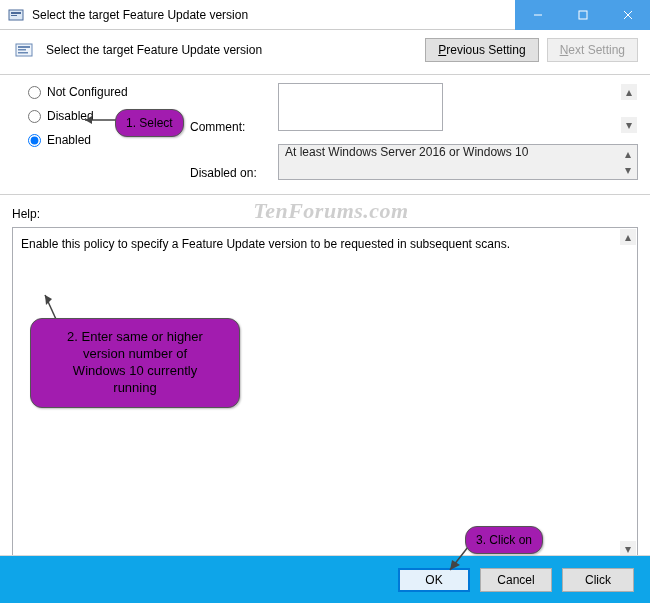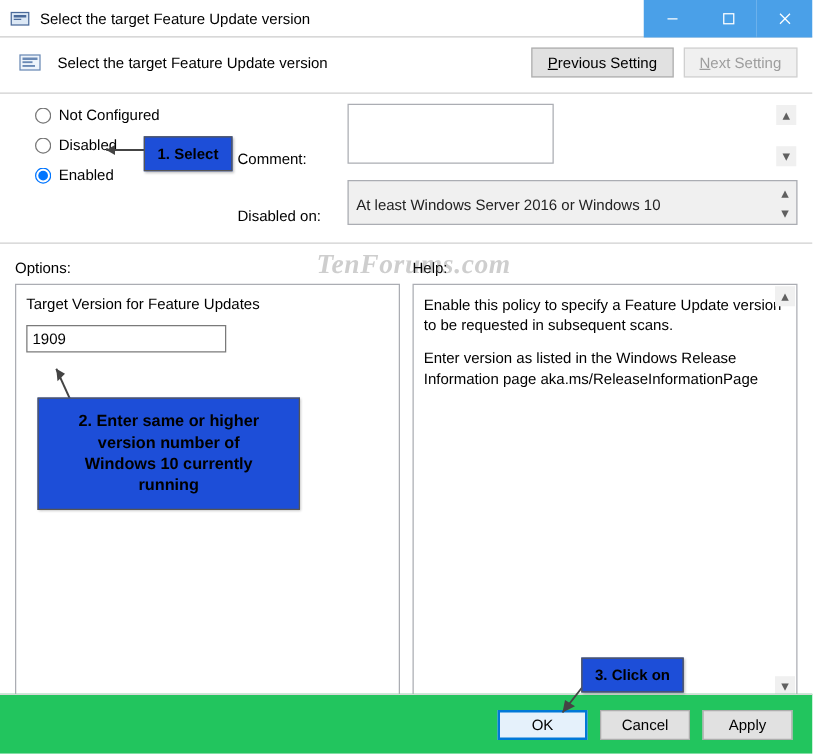--- a/index.html
+++ b/index.html
@@ -25,43 +25,43 @@
   .sep { border-top: 1px solid #d0d0d0; margin: 4px 0; }
 
   .config-area { display: flex; padding: 4px 12px 0 28px; gap: 32px; }
   .radio-col { width: 130px; padding-top: 2px; position: relative; }
   .radio-item { display: flex; align-items: center; gap: 6px; margin-bottom: 10px; font-size: 12px; }
   .radio-item input { margin: 0; }
   .field-col { flex: 1; }
   .field-row { display: flex; align-items: flex-end; margin-bottom: 10px; gap: 6px; }
   .field-label { width: 82px; text-align: left; font-size: 12px; padding-top: 3px; }
   .comment-box { flex: 1; height: 48px; border: 1px solid #abadb3; background: #fff; resize: none; font-size: 12px; padding: 2px 4px; }
-  .supported-box { flex: 1; height: 36px; border: 1px solid #abadb3; background: #f0f0f0; font-size: 12px; padding: 12px 6px; color: #222; position: relative; }
+  .supported-box { flex: 1; height: 36px; border: 1px solid #abadb3; background: #f0f0f0; font-size: 12px; padding: 0 6px; color: #222; position: relative; }
   .supported-box::after, .comment-wrap::after, .helpbox::after, .optbox::after {
     content: ""; position: absolute; top: 2px; right: 2px; width: 16px; height: 16px;
   }
   .scroll-up, .scroll-down { position:absolute; right:1px; width:16px; height:16px; background:#f0f0f0; display:flex; align-items:center; justify-content:center; color:#606060; }
   .scroll-up { top:1px; }
   .scroll-down { bottom:1px; }
   .comment-wrap { position: relative; flex: 1; }
   .supported-wrap { position: relative; flex: 1; }
 
   .lower { display: flex; padding: 8px 12px 0 12px; gap: 10px; height: 360px; }
   .col { flex: 1; display: flex; flex-direction: column; }
   .col-label { font-size: 12px; margin-bottom: 6px; }
   .panelbox { flex: 1; border: 1px solid #abadb3; background: #fff; padding: 8px; font-size: 12px; position: relative; }
   .opt-label { font-size: 12px; margin-bottom: 10px; }
   .opt-input { width: 160px; height: 22px; border: 1px solid #7a7a7a; padding: 2px 4px; font-size: 12px; }
   .helpbox-text p { margin: 0 0 10px 0; line-height: 1.35; }
 
-  .footer { position: absolute; bottom: 0; left: 0; right: 0; height: 48px; display: flex; align-items: center; justify-content: flex-end; padding: 0 16px; gap: 10px; border-top: 1px solid #d8d8d8; background:#22c55e; }
+  .footer { position: absolute; bottom: 0; left: 0; right: 0; height: 48px; display: flex; align-items: center; justify-content: flex-end; padding: 0 16px; gap: 10px; border-top: 1px solid #d8d8d8; background:#0ea5e9; }
   .footer .btn { min-width: 72px; height: 24px; }
   .footer .btn.primary { border: 2px solid #0078d7; background: #e5f1fb; }
 
-  .callout { position: absolute; background: #1d4ed8; border: 1px solid #555; border-radius: 0; padding: 6px 10px; font-size: 12px; font-weight: bold; color: #000; text-align: center; box-shadow: 1px 1px 2px rgba(0,0,0,0.25); z-index: 50; }
+  .callout { position: absolute; background: #a21caf; border: 1px solid #555; border-radius: 12px; padding: 6px 10px; font-size: 12px; font-weight: normal; color: #000; text-align: center; box-shadow: 1px 1px 2px rgba(0,0,0,0.25); z-index: 50; }
   .callout.big { font-size: 13px; padding: 10px 24px; line-height: 1.3; }
   .callout-line { position: absolute; z-index: 49; }
 
   .watermark { position: absolute; top: 198px; left: 12px; right: 0; text-align: center; font-size: 22px; color: rgba(80,80,80,0.28); font-weight: 600; letter-spacing: 0.5px; pointer-events: none; font-style: italic; font-family: Georgia, serif; }
 </style>
 </head>
 <body>
 
 <div class="titlebar">
   <div class="app-icon">
@@ -150,48 +150,40 @@
         </div>
       </div>
     </div>
   </div>
 </div>
 
 <div class="sep"></div>
 
 <div class="lower">
   <div class="col">
-    <div class="col-label">Options:</div>
-    <div class="panelbox optbox" style="position:relative;">
-      <div class="opt-label">Target Version for Feature Updates</div>
-      <input class="opt-input" type="text" value="1909" style="">
-    </div>
-  </div>
-  <div class="col">
     <div class="col-label">Help:</div>
     <div class="panelbox helpbox" style="position:relative;">
       <div class="helpbox-text">
         <p>Enable this policy to specify a Feature Update version to be requested in subsequent scans.</p>
-        <p>Enter version as listed in the Windows Release Information page aka.ms/ReleaseInformationPage</p>
       </div>
       <div class="scroll-up">▴</div>
       <div class="scroll-down">▾</div>
     </div>
   </div>
 </div>
 
 <div class="footer">
   <div class="btn primary">
       <span>OK</span>
     </div>
   <div class="btn">
       <span>Cancel</span>
     </div>
   <div class="btn">
-      <span>Apply</span>
+      <span>Click</span>
     </div>
 </div>
 
 <div class="watermark">TenForums.com</div>
 
 <svg class="callout-line" style="position:absolute; left:80px; top:108px; width:60px; height:20px; overflow:visible;">
   <line x1="50" y1="12" x2="5" y2="12" stroke="#444" stroke-width="1.5"></line>
   <polygon points="5,12 12,8 12,16" fill="#444"></polygon>
 </svg>
 <div class="callout" style="left:115px; top:109px;">1. Select</div>

